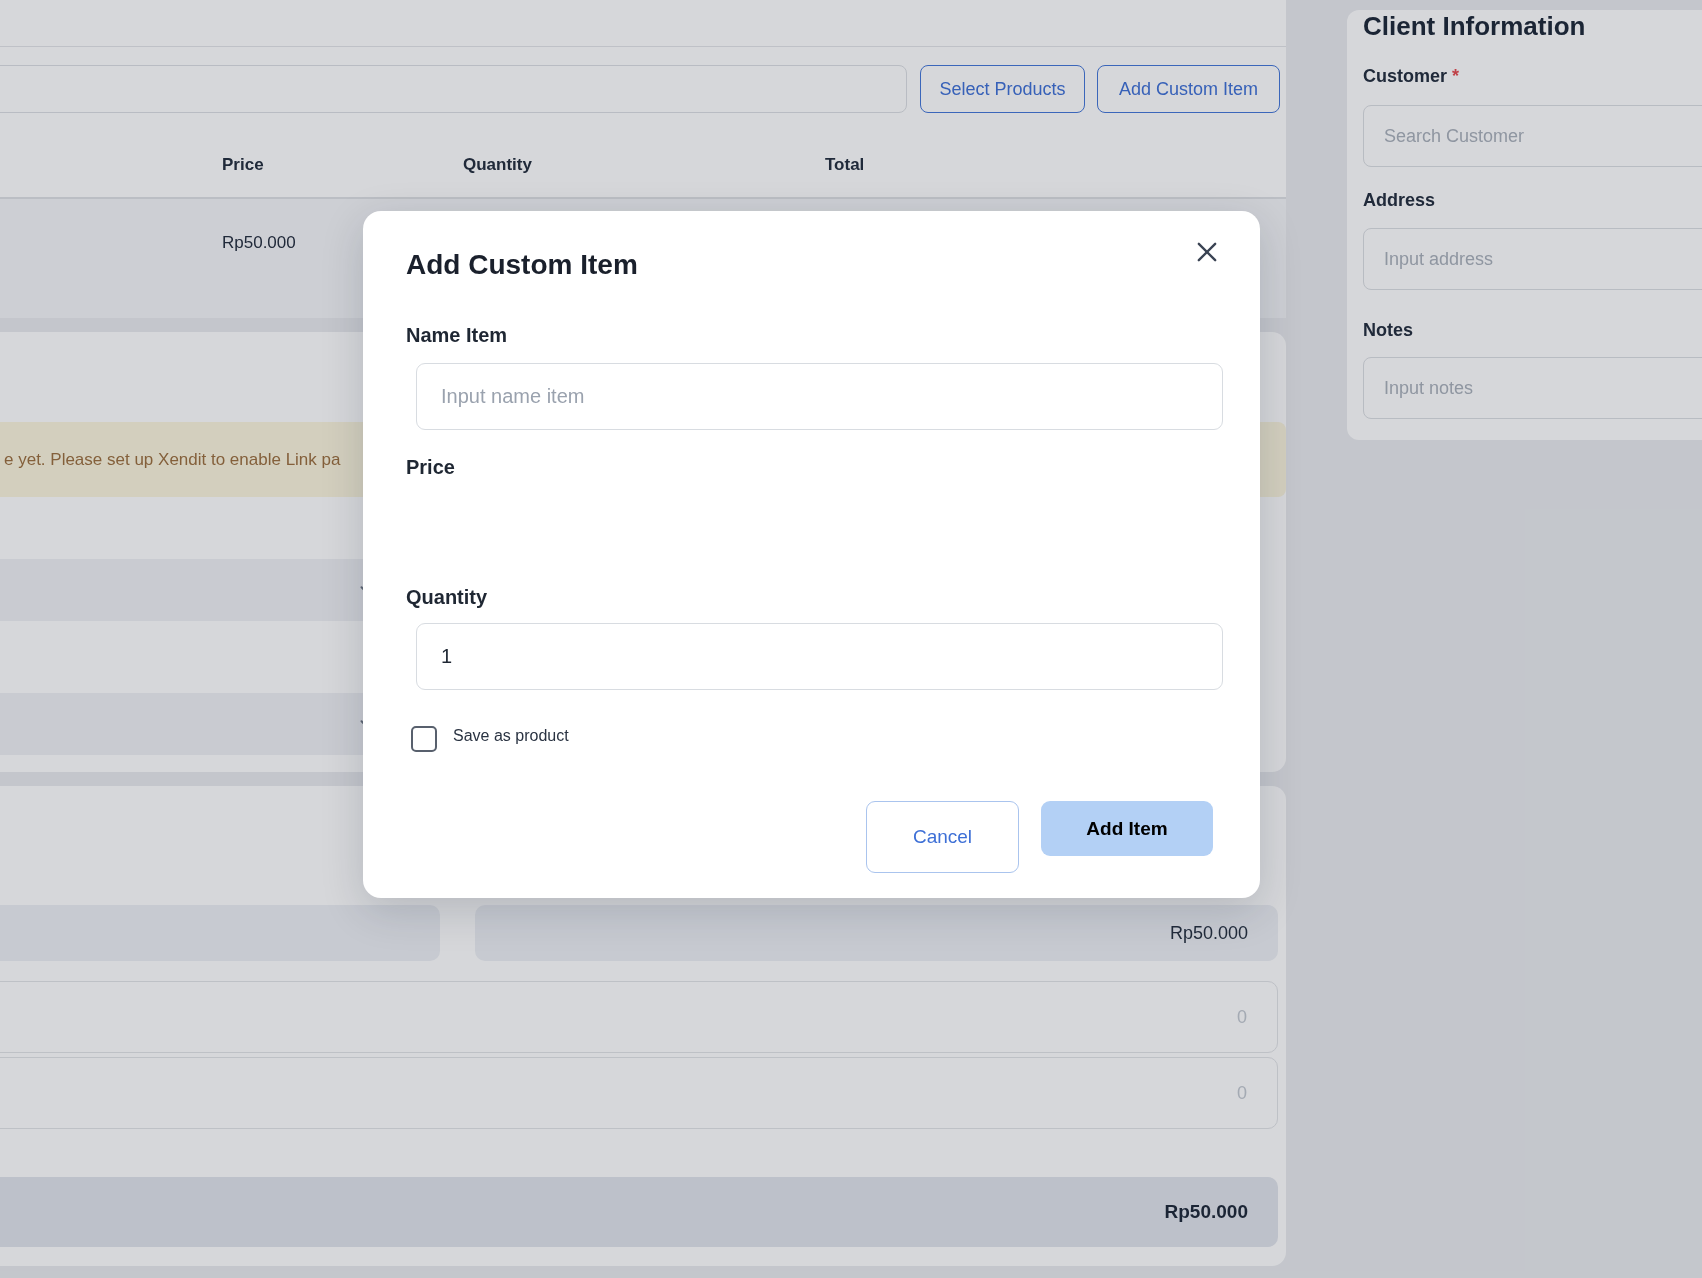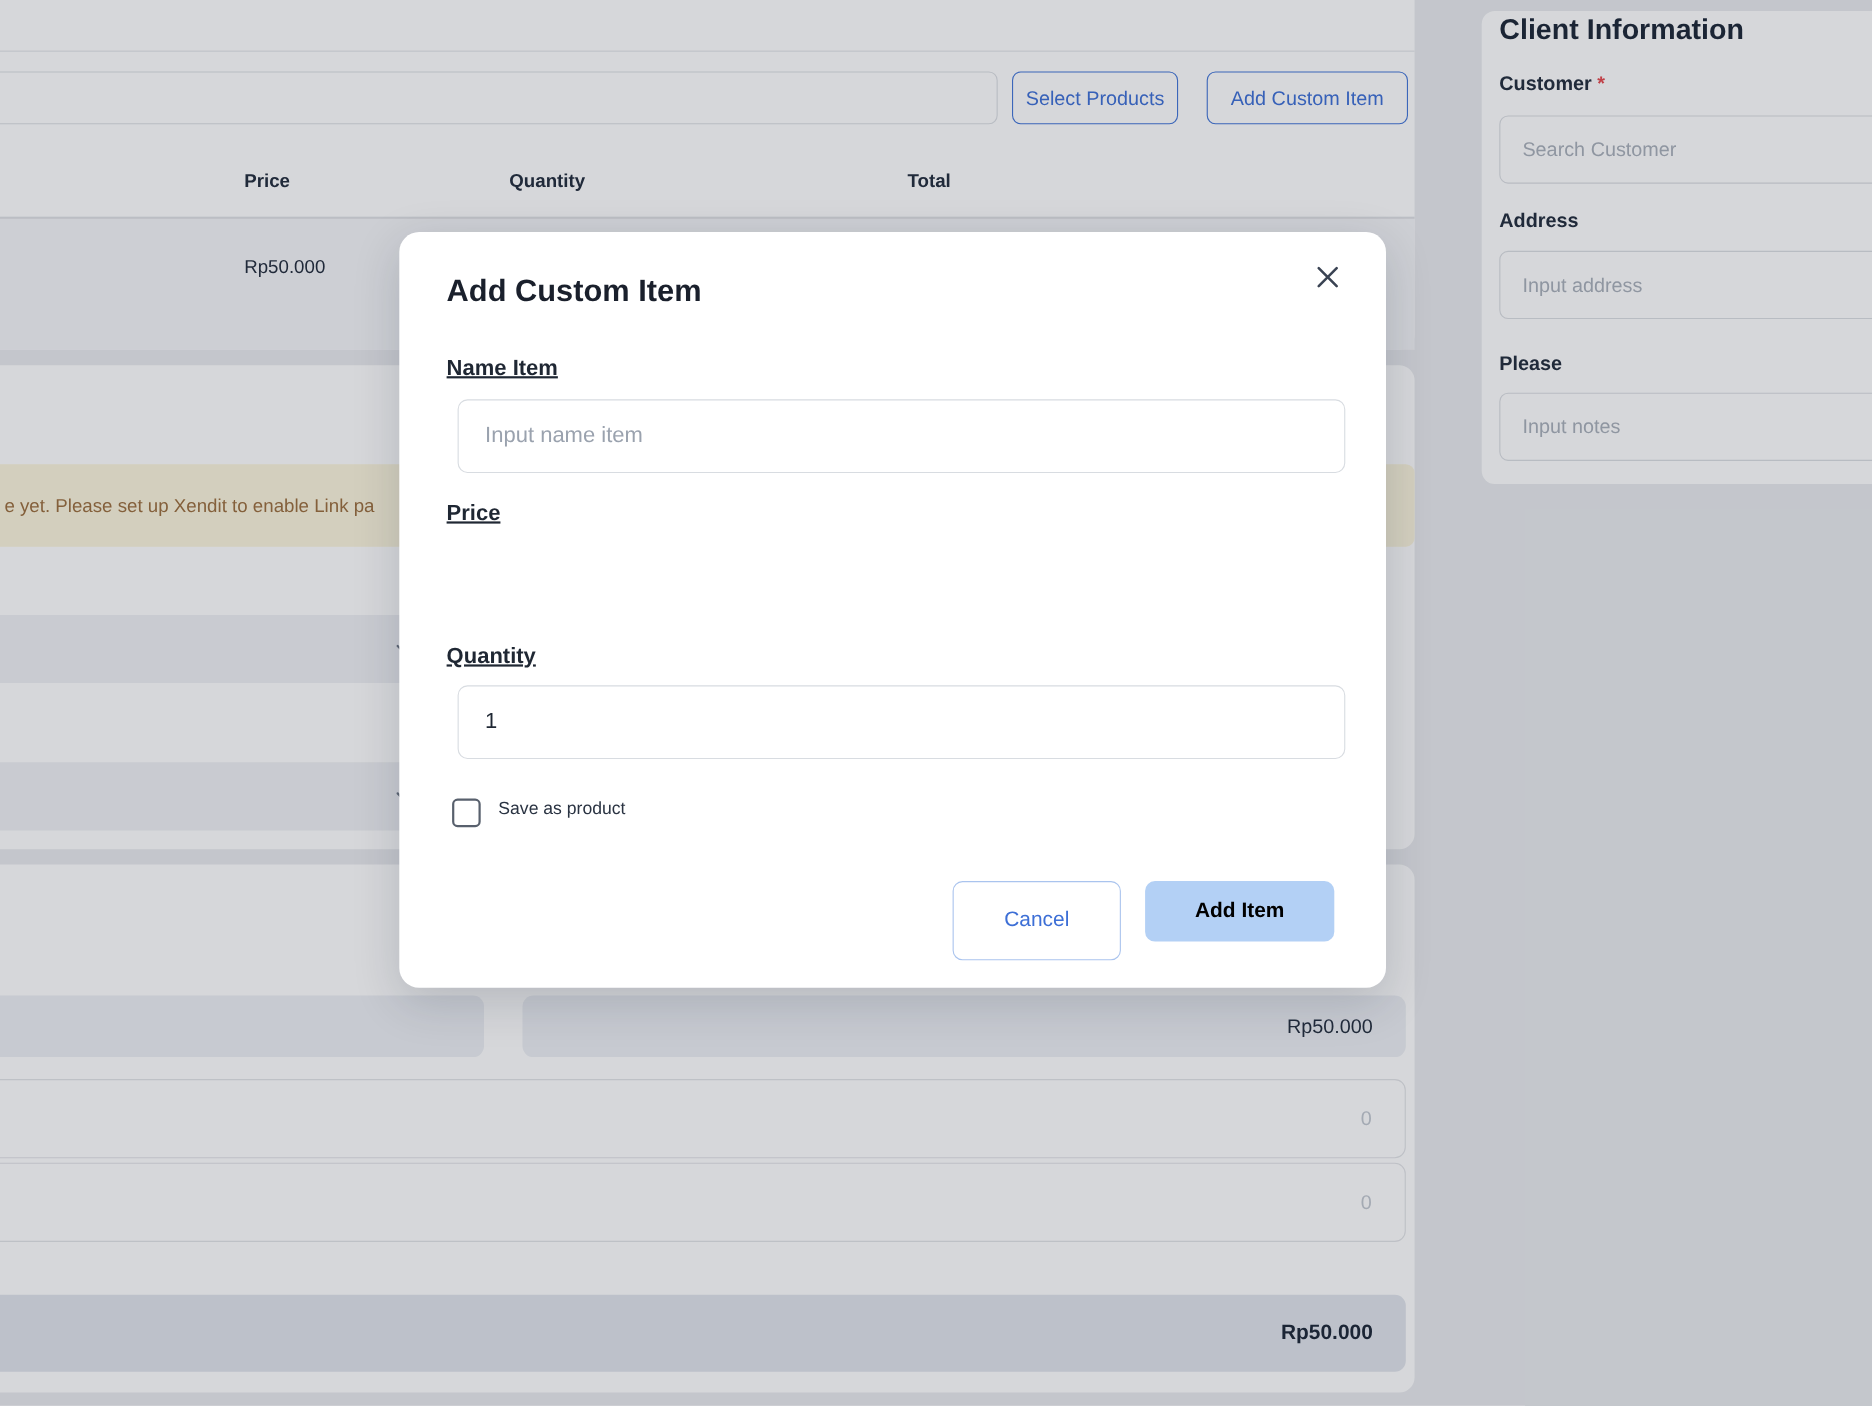--- a/index.html
+++ b/index.html
@@ -69,21 +69,21 @@
     position:absolute; left:363px; top:211px; width:897px; height:687px;
     background:#fff; border-radius:18px; z-index:100;
     box-shadow:0 12px 44px rgba(15,23,42,0.16);
   }
   .modal-title { position:absolute; left:43px; top:38px; font-size:28px; font-weight:bold; color:#1a202c; }
   .modal-close {
     position:absolute; left:822px; top:19px; width:44px; height:44px;
     display:flex; align-items:center; justify-content:center; cursor:pointer;
     background:none; border:none;
   }
-  .m-label { position:absolute; left:43px; font-size:20px; font-weight:600; color:#1f2733;text-decoration:underline; }
+  .m-label { position:absolute; left:43px; font-size:20px; font-weight:600; color:#1f2733; }
   .m-input {
     position:absolute; left:53px; width:807px; height:67px;
     border:1.5px solid #d8dce1; border-radius:9px; background:#fff;
     font-size:20px; padding:0 24px; color:#1f2733; outline:none; font-family:inherit;
   }
   .m-input::placeholder { color:#9aa2ae; }
   .checkbox {
     position:absolute; left:48px; top:515px; width:26px; height:26px;
     border:2px solid #58606d; border-radius:5px; background:#fff; cursor:pointer;
   }
@@ -99,21 +99,21 @@
     color:#000000; font-size:19px; font-weight:600; font-family:inherit; cursor:not-allowed;
   }
 </style>
 </head>
 <body>
 
 <div class="card" style="left:-30px; top:-24px; width:1316px; height:342px;"></div>
 <div class="divider" style="left:-30px; top:46px; width:1316px; height:1px;"></div>
 
 <input class="toolbar-input" style="left: -30px; top: 65px; width: 937px; height: 48px;">
-<button class="btn-outline" style="left:920px; top:65px; width:151px; height:48px;">Select Products</button>
+<button class="btn-outline" style="left:920px; top:65px; width:165px; height:48px;">Select Products</button>
 <button class="btn-outline" style="left:1097px; top:65px; width:183px; height:48px;">Add Custom Item</button>
 
 <div class="th" style="left:222px; top:155px;">Price</div>
 <div class="th" style="left:463px; top:155px;">Quantity</div>
 <div class="th" style="left:825px; top:155px;">Total</div>
 <div class="divider" style="left:-30px; top:197px; width:1316px; height:1.5px; background:#dfe1e4;"></div>
 
 <div class="abs" style="left:-30px; top:199px; width:1316px; height:119px; background:#f5f6f8;"></div>
 <div class="cell" style="left:222px; top:233px;">Rp50.000</div>
 
@@ -152,21 +152,21 @@
 
 <div class="side-label" style="left:1363px; top:66px;">
   <span>Customer</span>
   <span class="req">*</span>
 </div>
 <input class="side-input" style="left: 1363px; top: 105px; width: 380px; height: 62px;" placeholder="Search Customer">
 
 <div class="side-label" style="left:1363px; top:190px;">Address</div>
 <input class="side-input" style="left: 1363px; top: 228px; width: 380px; height: 62px;" placeholder="Input address">
 
-<div class="side-label" style="left:1363px; top:320px;">Please</div>
+<div class="side-label" style="left:1363px; top:320px;">Notes</div>
 <input class="side-input" style="left: 1363px; top: 357px; width: 380px; height: 62px;" placeholder="Input notes">
 
 <div class="overlay"></div>
 
 <div class="modal">
   <div class="modal-title">Add Custom Item</div>
   <button class="modal-close">
     <svg width="28" height="28" viewBox="0 0 24 24">
       <line x1="5" y1="5" x2="19" y2="19" stroke="#3a4353" stroke-width="2" stroke-linecap="round"></line>
       <line x1="19" y1="5" x2="5" y2="19" stroke="#3a4353" stroke-width="2" stroke-linecap="round"></line>

